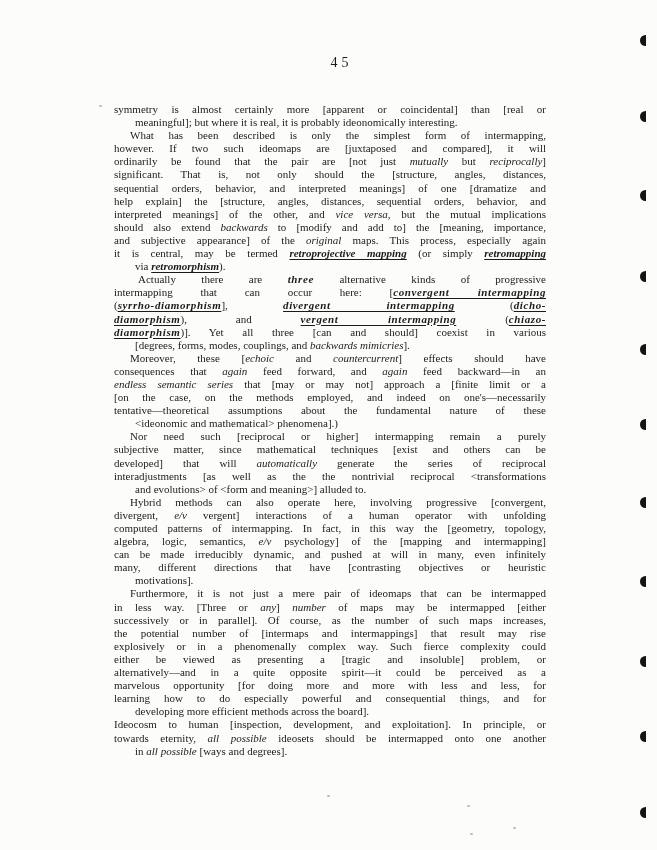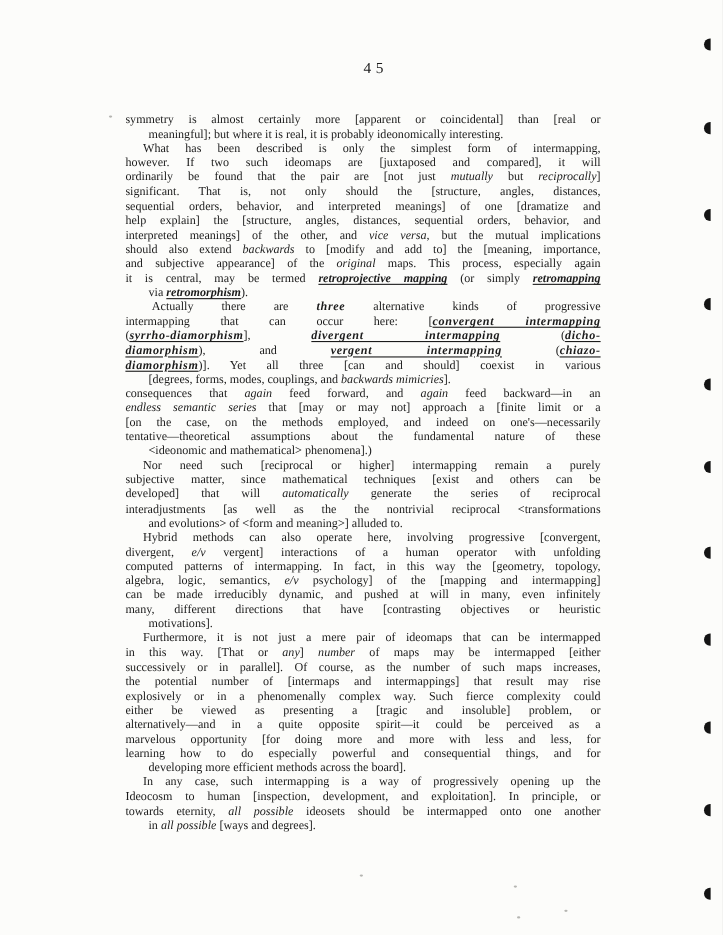--- a/index.html
+++ b/index.html
@@ -100,20 +100,21 @@
       </div>
       <div class="para large">
         <div class="line indent"><span>Actually there are </span><span class="bi">three</span><span> alternative kinds of progressive</span></div>
         <div class="line"><span>intermapping that can occur here: [</span><span class="biu">convergent intermapping</span></div>
         <div class="line"><span>(</span><span class="biu">syrrho-diamorphism</span><span>], </span><span class="biu">divergent intermapping</span><span> (</span><span class="biu">dicho-</span></div>
         <div class="line"><span class="biu">diamorphism</span><span>), and </span><span class="biu">vergent intermapping</span><span> (</span><span class="biu">chiazo-</span></div>
         <div class="line"><span class="biu">diamorphism</span><span>)]. Yet all three [can and should] coexist in various</span></div>
         <div class="line last"><span>[degrees, forms, modes, couplings, and </span><span class="i">backwards mimicries</span><span>].</span></div>
       </div>
       <div class="para">
+        <div class="line indent"><span>Moreover, these [</span><span class="i">echoic</span><span> and </span><span class="i">countercurrent</span><span>] effects should have</span></div>
         <div class="line"><span>consequences that </span><span class="i">again</span><span> feed forward, and </span><span class="i">again</span><span> feed backward—in an</span></div>
         <div class="line"><span class="i">endless semantic series</span><span> that [may or may not] approach a [finite limit or a</span></div>
         <div class="line"><span>[on the case, on the methods employed, and indeed on one's—necessarily</span></div>
         <div class="line"><span>tentative—theoretical assumptions about the fundamental nature of these</span></div>
         <div class="line last"><span>&lt;ideonomic and mathematical&gt; phenomena].)</span></div>
       </div>
       <div class="para">
         <div class="line indent"><span>Nor need such [reciprocal or higher] intermapping remain a purely</span></div>
         <div class="line"><span>subjective matter, since mathematical techniques [exist and others can be</span></div>
         <div class="line"><span>developed] that will </span><span class="i">automatically</span><span> generate the series of reciprocal</span></div>
@@ -124,32 +125,31 @@
         <div class="line indent"><span>Hybrid methods can also operate here, involving progressive [convergent,</span></div>
         <div class="line"><span>divergent, </span><span class="i">e/v</span><span> vergent] interactions of a human operator with unfolding</span></div>
         <div class="line"><span>computed patterns of intermapping. In fact, in this way the [geometry, topology,</span></div>
         <div class="line"><span>algebra, logic, semantics, </span><span class="i">e/v</span><span> psychology] of the [mapping and intermapping]</span></div>
         <div class="line"><span>can be made irreducibly dynamic, and pushed at will in many, even infinitely</span></div>
         <div class="line"><span>many, different directions that have [contrasting objectives or heuristic</span></div>
         <div class="line last"><span>motivations].</span></div>
       </div>
       <div class="para">
         <div class="line indent"><span>Furthermore, it is not just a mere pair of ideomaps that can be intermapped</span></div>
-        <div class="line"><span>in this way. [That or </span><span class="i">any</span><span>] </span><span class="i">number</span><span> of maps may be intermapped [either</span></div>
+        <div class="line"><span>in less way. [Three or </span><span class="i">any</span><span>] </span><span class="i">number</span><span> of maps may be intermapped [either</span></div>
         <div class="line"><span>successively or in parallel]. Of course, as the number of such maps increases,</span></div>
         <div class="line"><span>the potential number of [intermaps and intermappings] that result may rise</span></div>
         <div class="line"><span>explosively or in a phenomenally complex way. Such fierce complexity could</span></div>
         <div class="line"><span>either be viewed as presenting a [tragic and insoluble] problem, or</span></div>
         <div class="line"><span>alternatively—and in a quite opposite spirit—it could be perceived as a</span></div>
         <div class="line"><span>marvelous opportunity [for doing more and more with less and less, for</span></div>
         <div class="line"><span>learning how to do especially powerful and consequential things, and for</span></div>
         <div class="line last"><span>developing more efficient methods across the board].</span></div>
       </div>
       <div class="para">
-        <div class="line indent"><span>In any case, such intermapping is a way of progressively opening up the</span></div>
         <div class="line"><span>Ideocosm to human [inspection, development, and exploitation]. In principle, or</span></div>
         <div class="line"><span>towards eternity, </span><span class="i">all possible</span><span> ideosets should be intermapped onto one another</span></div>
         <div class="line last"><span>in </span><span class="i">all possible</span><span> [ways and degrees].</span></div>
       </div>
     </div>
 
   <div id="edge-marks">
       <div class="edge-mark" style="top: 35px;"></div>
       <div class="edge-mark" style="top: 111px;"></div>
       <div class="edge-mark" style="top: 190px;"></div>

